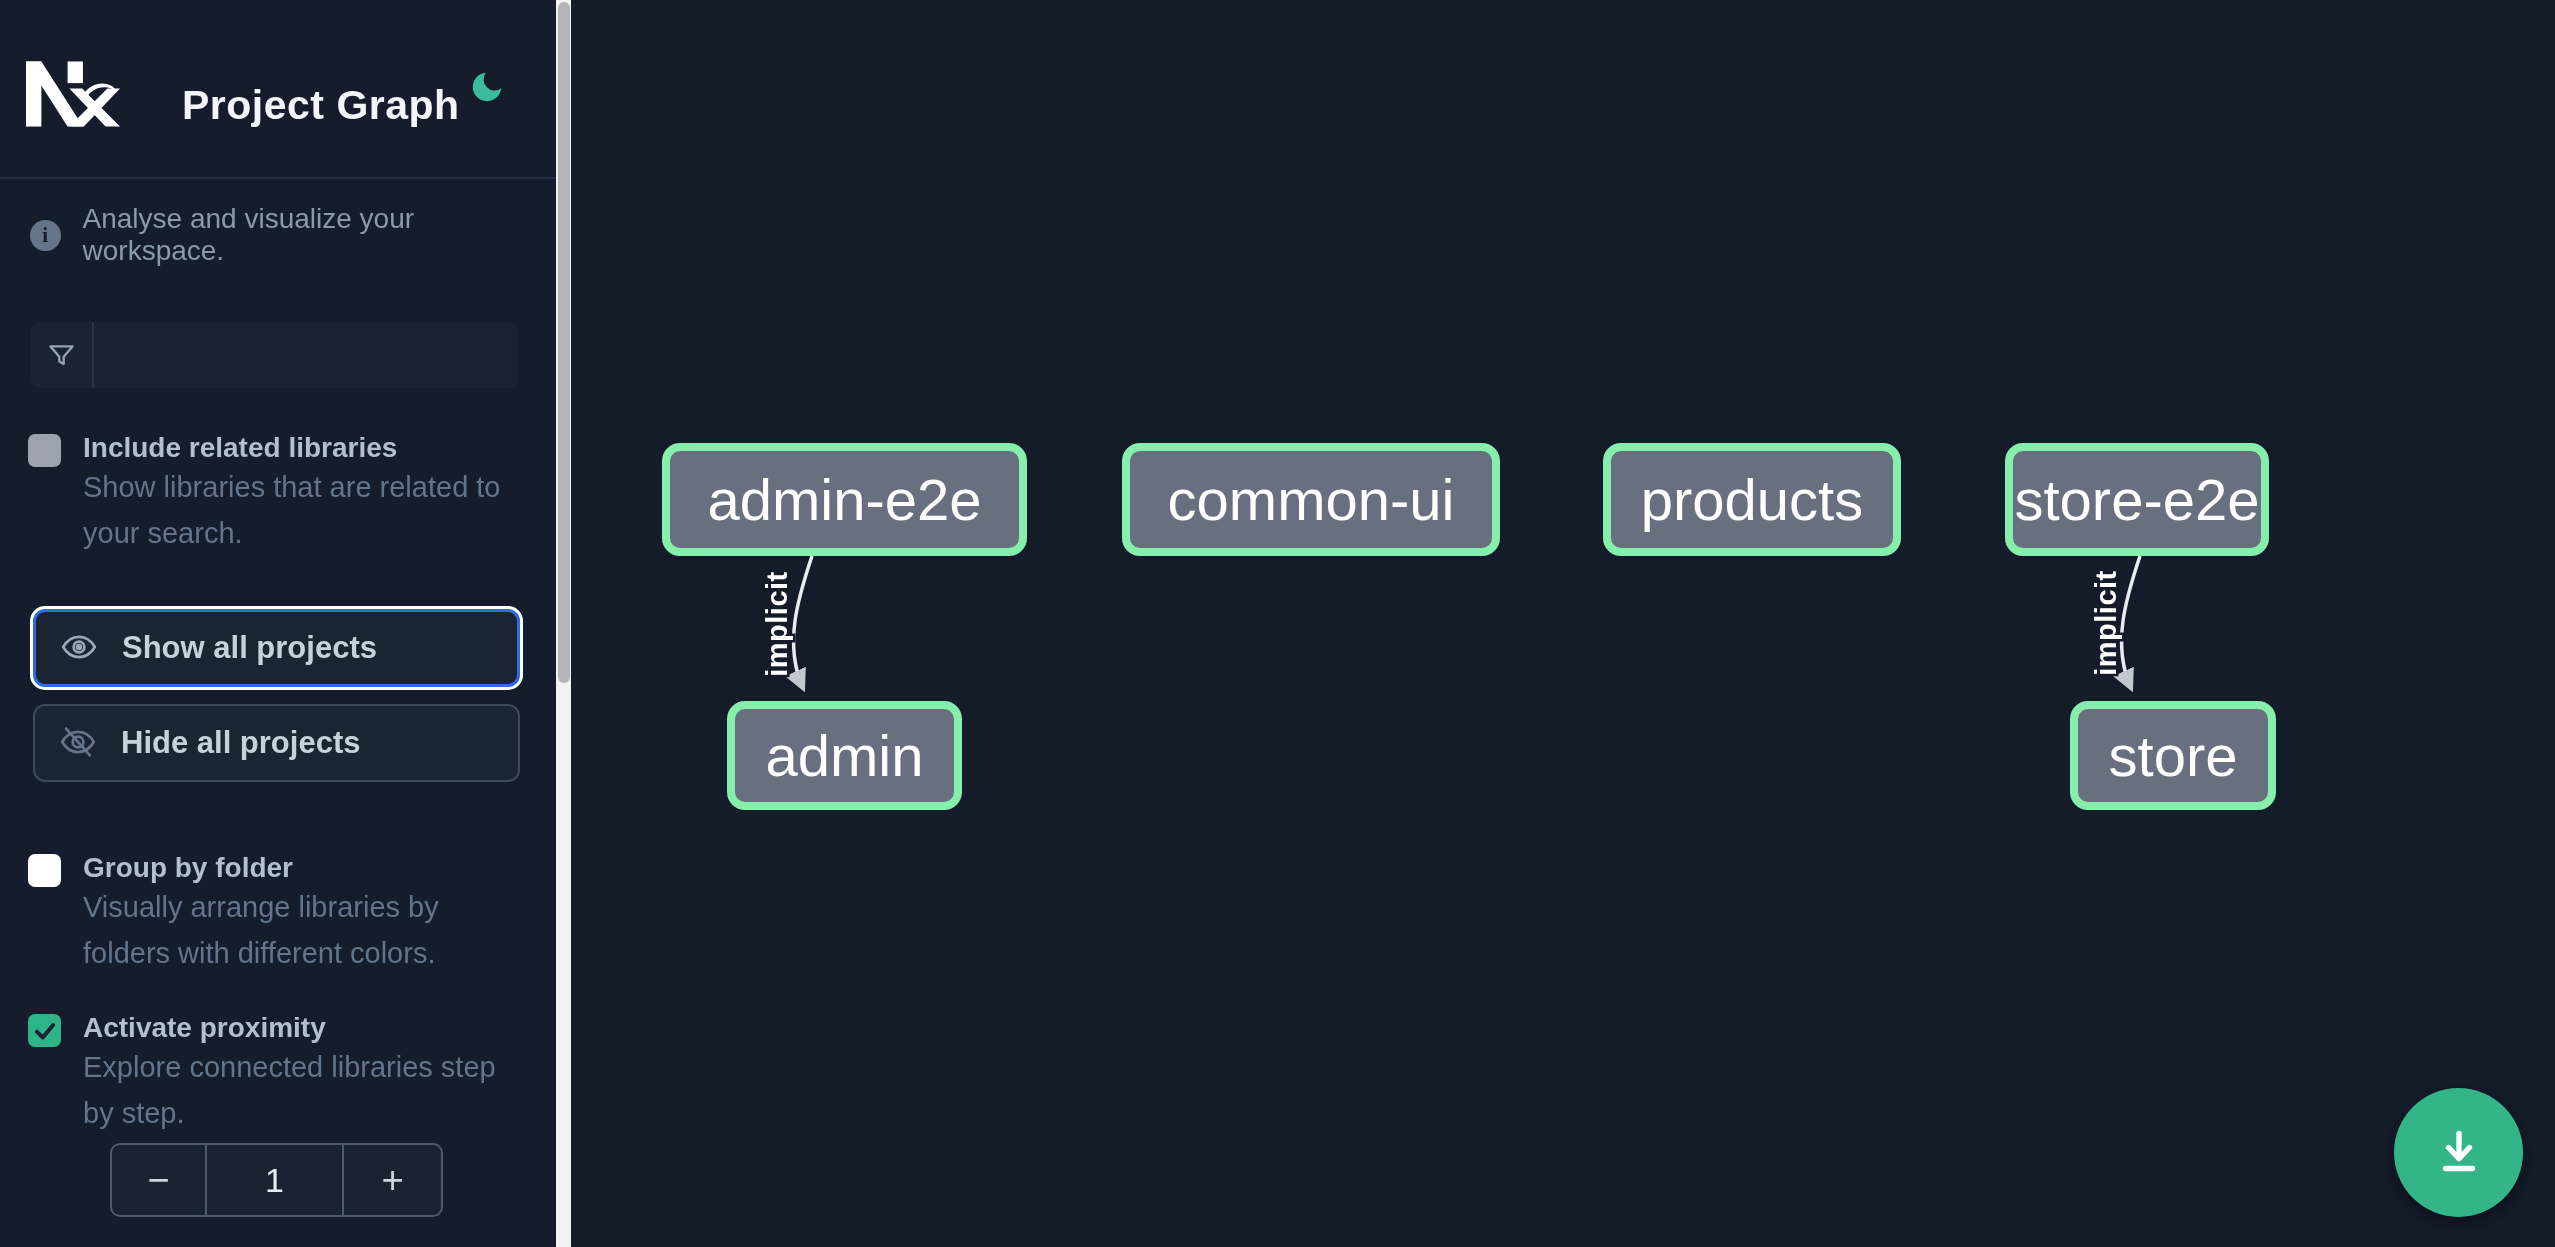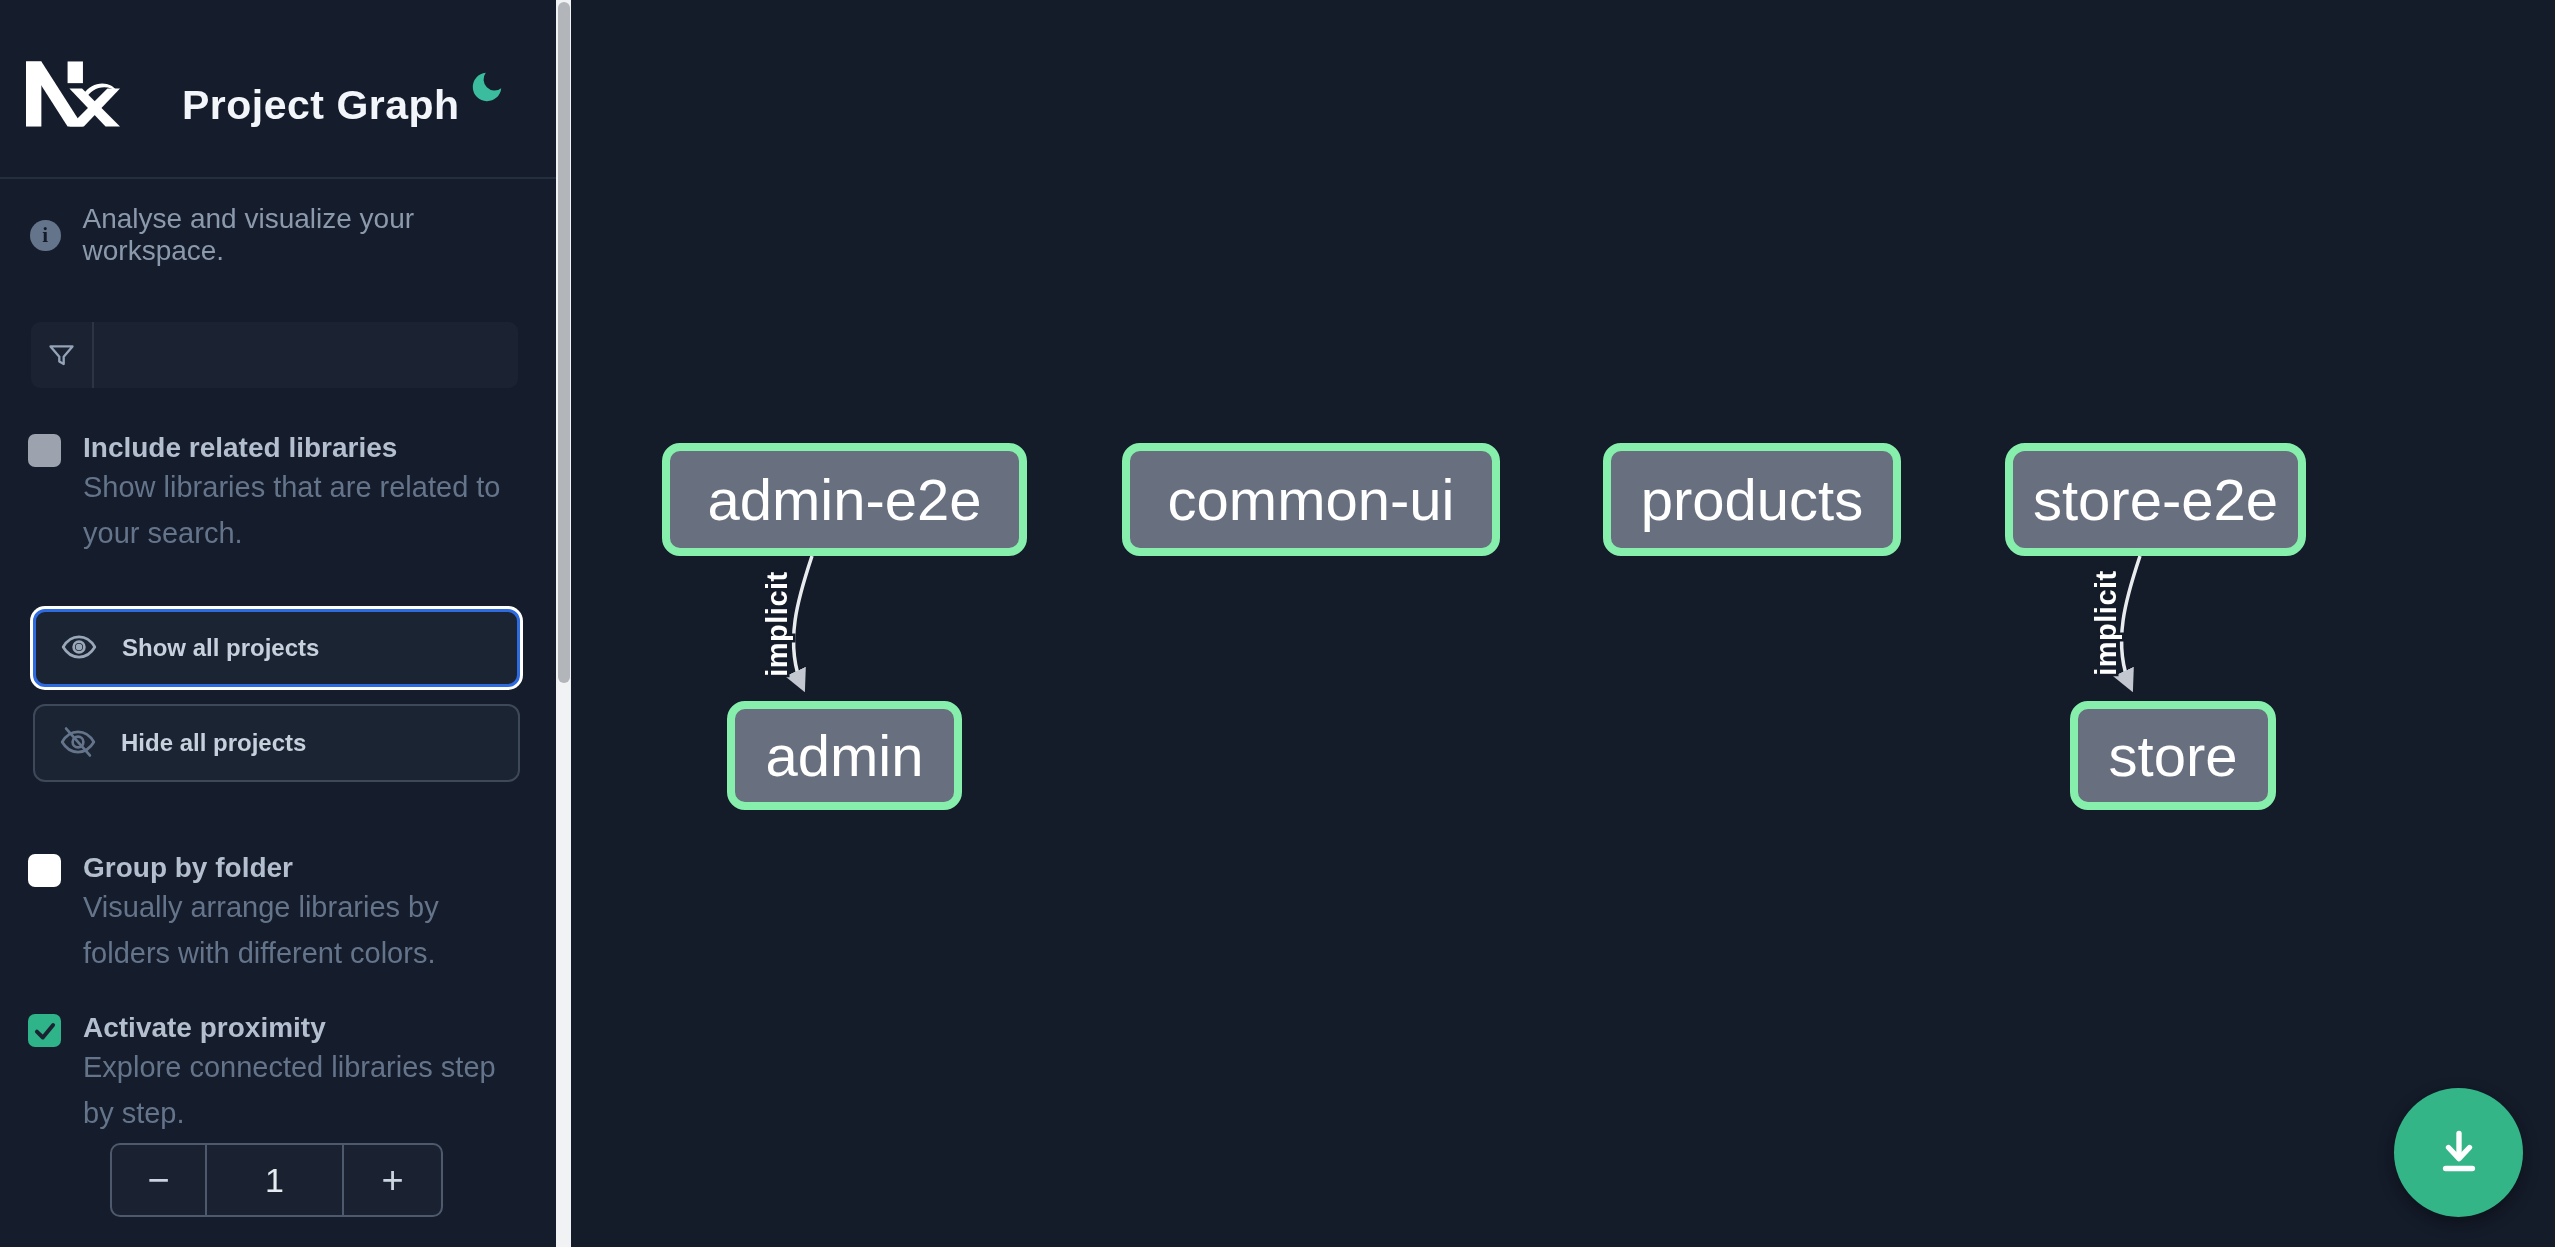--- a/index.html
+++ b/index.html
@@ -33,21 +33,21 @@
   .opt-cb { position:absolute; left:0; top:2px; width:33px; height:33px; border-radius:7px; display:flex; align-items:center; justify-content:center; cursor:pointer; }
   .cb-gray  { background:#9ca3af; }
   .cb-white { background:#ffffff; }
   .cb-green { background:#2eb488; }
   .opt-label { margin-left:55px; font-size:28px; font-weight:700; color:#b3bfcf; cursor:pointer; }
   .opt-desc  { margin-left:55px; margin-top:0; width:447px; font-size:29px; line-height:46px; color:#64748b; }
 
   .side-btn { position:absolute; left:33px; width:487px; height:78px; background:#1b2433;
     border:2px solid #3d4859; border-radius:12px; display:flex; align-items:center; gap:24px;
     padding:0 0 0 24px; cursor:pointer; font-family:"Liberation Sans", sans-serif; }
-  .side-btn .btn-label { font-size:24px; font-weight:600; color:#c7d1de; }
+  .side-btn .btn-label { font-size:31px; font-weight:600; color:#c7d1de; }
   .btn-show { top:609px; border:3px solid #2e6ae0; box-shadow:0 0 0 3px #ffffff; }
   .btn-hide { top:704px; }
 
   .stepper { position:absolute; left:110px; top:1143px; width:333px; height:74px; background:#1a2231;
     border:2px solid #4d596c; border-radius:10px; display:grid; grid-template-columns:95px 1fr 97px; }
   .stepper > div { display:flex; align-items:center; justify-content:center; cursor:pointer; }
   .step-minus, .step-value { border-right:2px solid #4d596c; }
   .step-minus, .step-plus { font-size:38px; color:#cbd5e1; }
   .step-value { font-size:34px; color:#e6ebf2; cursor:default; }
 
@@ -56,21 +56,21 @@
   .scroll-thumb { position:absolute; left:1.5px; top:2px; width:12px; height:681px; background:#b2b5ba; border-radius:7px; }
 
   
   .canvas { position:absolute; left:571px; top:0; width:1984px; height:1247px; background:#141b29; }
   .edges-svg { position:absolute; left:0; top:0; pointer-events:none; }
   .node { position:absolute; background:#68707f; border:8px solid #86efac; border-radius:18px;
     color:#ffffff; font-size:58px; display:flex; align-items:center; justify-content:center; cursor:pointer; }
   .n-admin-e2e { left:91px;   top:443px; width:365px; height:113px; }
   .n-common-ui { left:551px;  top:443px; width:378px; height:113px; }
   .n-products  { left:1032px; top:443px; width:298px; height:113px; }
-  .n-store-e2e { left:1434px; top:443px; width:301px; height:113px;border-radius:20px; }
+  .n-store-e2e { left:1434px; top:443px; width:264px; height:113px; }
   .n-admin     { left:156px;  top:701px; width:235px; height:109px; }
   .n-store     { left:1499px; top:701px; width:206px; height:109px; }
 
   .fab { position:absolute; left:1823px; top:1088px; width:129px; height:129px; border-radius:50%;
     background:#33b588; border:none; display:flex; align-items:center; justify-content:center;
     cursor:pointer; box-shadow:0 6px 16px rgba(0,0,0,.35); }
 </style>
 </head>
 <body>
 

